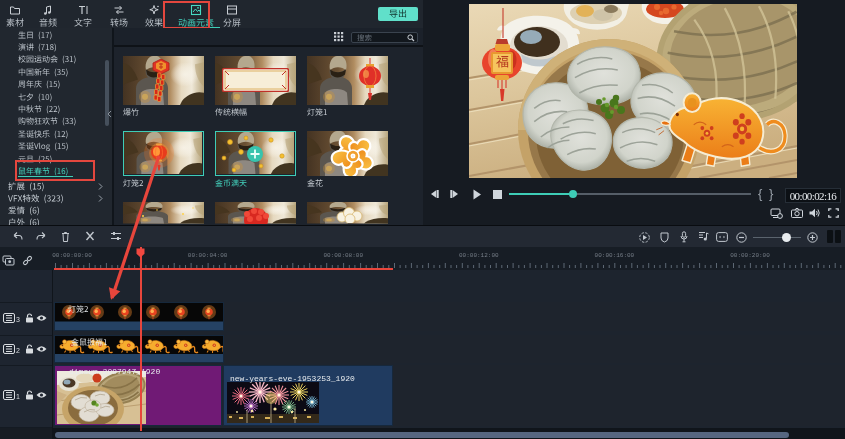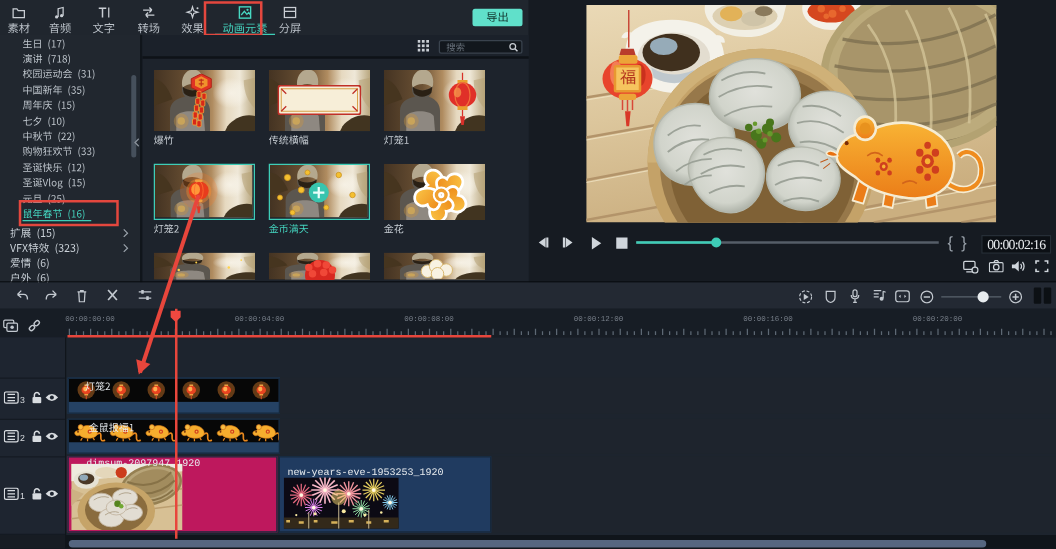--- a/index.html
+++ b/index.html
@@ -1231,21 +1231,21 @@
         <circle cx="15" cy="8" r="0.8" fill="#f7bc42"></circle>
 <path d="M8 14 l-1.5 2.5 M13 14.5 l0 2.5 M18 13.5 l1.5 2.5" stroke="#e8881e" stroke-width="1.2"></path>
       </g>
     </svg>
 <div style="position:absolute;left:16px;top:2px">
       <svg width="36.4" height="8.8" style="display:block;overflow:visible">
         <path transform="translate(0,7.0) scale(0.008000,-0.008000)" fill="#e8ecef" d="M198 218C236 161 275 82 291 34L356 62C340 111 299 187 260 242ZM733 243C708 187 663 107 628 57L685 33C721 79 767 152 804 215ZM499 849C404 700 219 583 30 522C50 504 70 475 82 453C136 473 190 497 241 526V470H458V334H113V265H458V18H68V-51H934V18H537V265H888V334H537V470H758V533C812 502 867 476 919 457C931 477 954 506 972 522C820 570 642 674 544 782L569 818ZM746 540H266C354 592 435 656 501 729C568 660 655 593 746 540Z M1741 406C1745 90 1776 -75 1880 -75C1930 -75 1955 -49 1964 52C1946 58 1925 71 1911 84C1907 15 1901 -3 1885 -3C1839 -3 1812 121 1814 406ZM1268 330C1307 306 1357 271 1383 249L1422 294C1396 316 1346 348 1307 370ZM1259 175C1298 151 1349 116 1375 94L1415 141C1389 162 1337 194 1298 217ZM1559 329C1599 304 1651 268 1678 246L1716 293C1689 314 1636 348 1596 370ZM1553 174C1595 147 1650 109 1678 85L1718 132C1689 154 1634 190 1592 215ZM1558 646V586H1788V497H1218V589H1447V649H1218V732C1299 743 1388 758 1453 778L1415 835C1348 814 1236 793 1144 781V435H1862V790H1543V729H1788V646ZM1146 -70C1165 -58 1195 -50 1398 -6C1396 10 1396 37 1397 56L1225 23V401H1154V58C1154 19 1133 2 1117 -7C1127 -21 1142 -52 1146 -70ZM1447 -66C1466 -55 1498 -46 1719 4C1719 19 1718 46 1719 65L1521 24V402H1452V55C1452 16 1434 2 1418 -5C1429 -20 1443 -49 1447 -66Z M2423 806V-78H2498V395H2528C2566 290 2618 193 2683 111C2633 55 2573 8 2503 -27C2521 -41 2543 -65 2554 -82C2622 -46 2681 1 2732 56C2785 0 2845 -45 2911 -77C2923 -58 2946 -28 2963 -14C2896 15 2834 59 2780 113C2852 210 2902 326 2928 450L2879 466L2865 464H2498V736H2817C2813 646 2807 607 2795 594C2786 587 2775 586 2753 586C2733 586 2668 587 2602 592C2613 575 2622 549 2623 530C2690 526 2753 525 2785 527C2818 529 2840 535 2858 553C2880 576 2889 633 2895 774C2896 785 2896 806 2896 806ZM2599 395H2838C2815 315 2779 237 2730 169C2675 236 2631 313 2599 395ZM2189 840V638H2047V565H2189V352L2032 311L2052 234L2189 274V13C2189 -4 2183 -8 2166 -9C2152 -9 2100 -10 2044 -8C2055 -29 2065 -60 2068 -80C2148 -80 2195 -78 2224 -66C2253 -54 2265 -33 2265 14V297L2386 333L2377 405L2265 373V565H2379V638H2265V840Z M3133 809C3160 763 3194 701 3210 662L3271 692C3256 730 3221 788 3193 834ZM3533 598H3819V488H3533ZM3466 659V427H3889V659ZM3409 791V726H3942V791ZM3635 300V196H3483V300ZM3703 300H3863V196H3703ZM3635 137V30H3483V137ZM3703 137H3863V30H3703ZM3055 652V584H3308C3245 451 3129 325 3019 253C3031 240 3050 205 3058 185C3103 217 3148 257 3192 303V-78H3265V354C3302 316 3350 265 3371 238L3413 296V-80H3483V-33H3863V-77H3935V362H3413V301C3392 322 3320 387 3285 416C3332 481 3373 553 3401 628L3360 655L3346 652Z M4088 0H4490V76H4343V733H4273C4233 710 4186 693 4121 681V623H4252V76H4088Z"></path>
       </svg>
     </div>
   </div>
-<div class="abs" style="left:54px;top:365px;width:167.5px;height:61px;background:#be185d;border:1px solid #16283c">
+<div class="abs" style="left:54px;top:365px;width:167.5px;height:61px;background:#701a75;border:1px solid #16283c">
 <div style="position:absolute;left:2px;top:5px">
       <svg width="89" height="53" viewBox="0 0 89 53" preserveAspectRatio="none">
 <rect width="89" height="53" fill="#d7c094"></rect>
 <path d="M0 14 L89 6 L89 0 L0 0 Z" fill="#eeeade"></path>
 <path d="M0 30 L89 20" stroke="#bb9e70" stroke-width="1.2"></path>
         <path d="M0 44 L89 33" stroke="#bb9e70" stroke-width="1.2"></path>
 <ellipse cx="12" cy="13" rx="10" ry="7" fill="#e6e2d4"></ellipse>
         <ellipse cx="12" cy="12" rx="6.5" ry="4.5" fill="#4a3826"></ellipse>
         <ellipse cx="10" cy="11" rx="3.5" ry="2.5" fill="#90a8b8"></ellipse>
 <ellipse cx="28" cy="7" rx="9" ry="4.5" fill="#e4d7ba"></ellipse>

